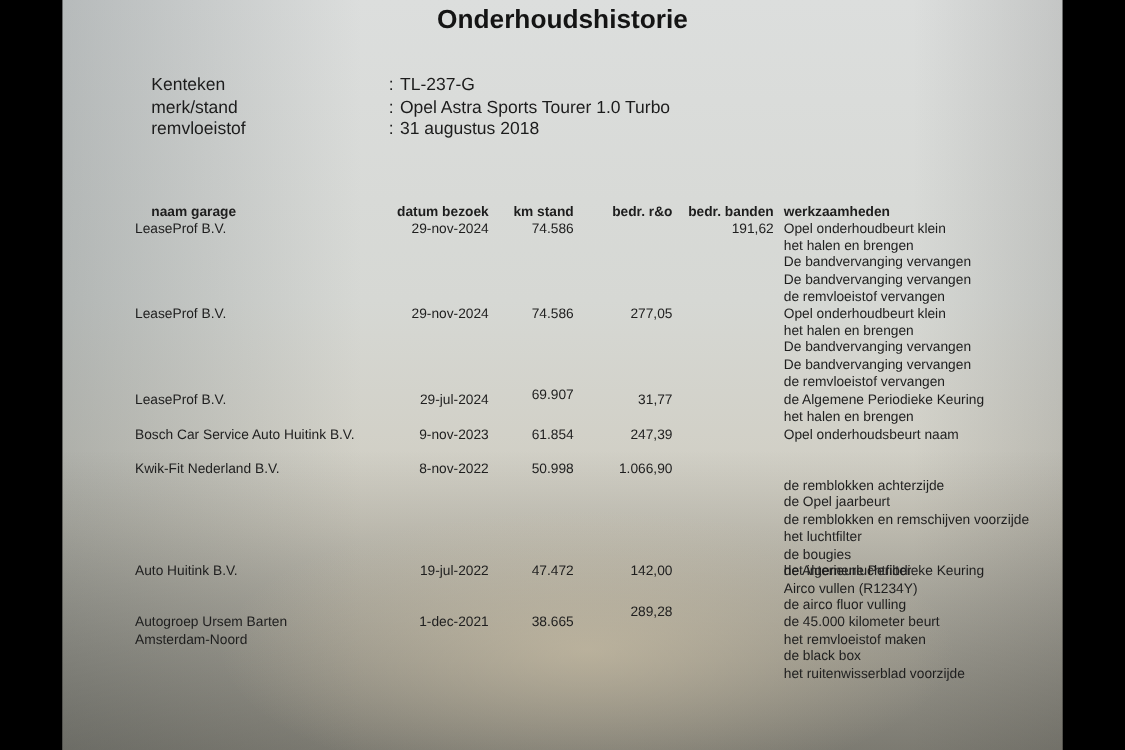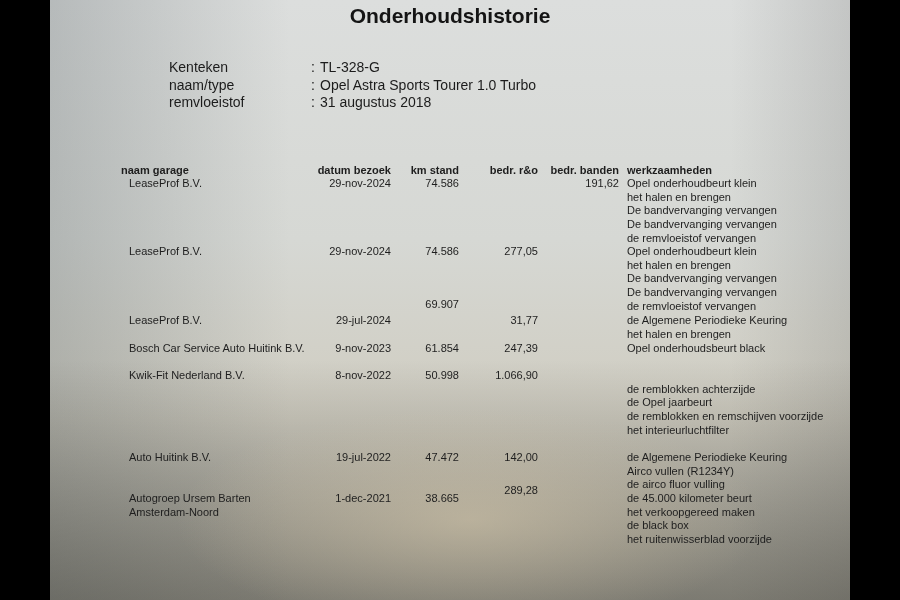--- a/index.html
+++ b/index.html
@@ -16,49 +16,49 @@
         linear-gradient(180deg, rgba(0,0,0,0) 0%, rgba(0,0,0,0) 60%, rgba(60,60,55,0.25) 80%, rgba(50,50,45,0.45) 100%),
         linear-gradient(90deg, rgba(70,80,85,0.25) 0%, rgba(70,80,85,0) 30%, rgba(0,0,0,0) 85%, rgba(60,60,60,0.15) 100%),
         linear-gradient(180deg, #dcdedd 0%, #d6d8d4 40%, #cfccc0 70%, #b9b6aa 100%);
       color: #1a1a1a;
     }
     .title {
       position: absolute; left: 0; width: 800px; top: 4px;
       text-align: center; font-size: 21px; font-weight: bold; color: #141414;
     }
     .info-row { position: absolute; left: 71px; font-size: 14px; height: 17px; line-height: 17px; color: #1c1c1c; }
-    .info-label { position: absolute; left: 0; white-space: nowrap; margin-left: 48px; }
+    .info-label { position: absolute; left: 0; white-space: nowrap; }
     .info-colon { position: absolute; left: 190px; }
     .info-value { position: absolute; left: 199px; white-space: nowrap; }
     .note { position: absolute; left: 71px; top: 129px; font-size: 14px; color: #1c1c1c; white-space: nowrap; }
 
     .table { position: absolute; left: 0; top: 0; width: 800px; font-size: 11px; color: #1e1e1e; }
     .th { position: absolute; top: 163px; font-weight: bold; white-space: nowrap; line-height: 14px; }
     .cell { position: absolute; white-space: nowrap; line-height: 13.7px; }
-    .c-garage { left: 79px; width: 190px; white-space: normal; }
+    .c-garage { left: 58px; width: 190px; white-space: normal; }
     .c-date { right: 459px; text-align: right; }
     .c-km { right: 391px; text-align: right; }
     .c-ro { right: 312px; text-align: right; }
     .c-banden { right: 231px; text-align: left; }
     .c-work { left: 577px; }
     .work-line { display: block; }
   </style>
 </head>
 <body>
 
 <div class="page">
   <div class="title">Onderhoudshistorie</div>
 
   <div class="info-row" style="top:59px">
     <span class="info-label">Kenteken</span>
     <span class="info-colon">:</span>
-    <span class="info-value">TL-328-G</span>
+    <span class="info-value">TL-237-G</span>
   </div>
   <div class="info-row" style="top:77px">
-    <span class="info-label">naam/type</span>
+    <span class="info-label">merk/stand</span>
     <span class="info-colon">:</span>
     <span class="info-value">Opel Astra Sports Tourer 1.0 Turbo</span>
   </div>
   <div class="info-row" style="top:94px">
     <span class="info-label">remvloeistof</span>
     <span class="info-colon">:</span>
     <span class="info-value">31 augustus 2018</span>
   </div>
 
 
@@ -97,51 +97,53 @@
         <span class="work-line">het halen en brengen</span>
         <span class="work-line">De bandvervanging vervangen</span>
         <span class="work-line">De bandvervanging vervangen</span>
         <span class="work-line">de remvloeistof vervangen</span>
       </span>
     </div>
 
     <div>
       <span class="cell c-garage" style="top:314px">LeaseProf B.V.</span>
       <span class="cell c-date" style="top:314px">29-jul-2024</span>
-      <span class="cell c-km" style="top:298px">69.907</span>
+      <span class="cell c-km" style="top:310px">69.907</span>
       <span class="cell c-ro" style="top:314px">31,77</span>
       <span class="cell c-banden" style="top:314px">&nbsp;</span>
       <span class="cell c-work" style="top:314px">
         <span class="work-line">de Algemene Periodieke Keuring</span>
         <span class="work-line">het halen en brengen</span>
       </span>
     </div>
 
     <div>
       <span class="cell c-garage" style="top:342px">Bosch Car Service Auto Huitink B.V.</span>
       <span class="cell c-date" style="top:342px">9-nov-2023</span>
       <span class="cell c-km" style="top:342px">61.854</span>
       <span class="cell c-ro" style="top:342px">247,39</span>
       <span class="cell c-banden" style="top:342px">&nbsp;</span>
       <span class="cell c-work" style="top:342px">
-        <span class="work-line">Opel onderhoudsbeurt black</span>
+        <span class="work-line">Opel onderhoudsbeurt naam</span>
       </span>
     </div>
 
     <div>
       <span class="cell c-garage" style="top:369px">Kwik-Fit Nederland B.V.</span>
       <span class="cell c-date" style="top:369px">8-nov-2022</span>
       <span class="cell c-km" style="top:369px">50.998</span>
       <span class="cell c-ro" style="top:369px">1.066,90</span>
       <span class="cell c-banden" style="top:369px">&nbsp;</span>
       <span class="cell c-work" style="top:369px">
         <span class="work-line">&nbsp;</span>
         <span class="work-line">de remblokken achterzijde</span>
         <span class="work-line">de Opel jaarbeurt</span>
         <span class="work-line">de remblokken en remschijven voorzijde</span>
+        <span class="work-line">het luchtfilter</span>
+        <span class="work-line">de bougies</span>
         <span class="work-line">het interieurluchtfilter</span>
       </span>
     </div>
 
     <div>
       <span class="cell c-garage" style="top:451px">Auto Huitink B.V.</span>
       <span class="cell c-date" style="top:451px">19-jul-2022</span>
       <span class="cell c-km" style="top:451px">47.472</span>
       <span class="cell c-ro" style="top:451px">142,00</span>
       <span class="cell c-banden" style="top:451px">&nbsp;</span>
@@ -153,19 +155,19 @@
     </div>
 
     <div>
       <span class="cell c-garage" style="top:492px; width:170px">Autogroep Ursem Barten Amsterdam-Noord</span>
       <span class="cell c-date" style="top:492px">1-dec-2021</span>
       <span class="cell c-km" style="top:492px">38.665</span>
       <span class="cell c-ro" style="top:484px">289,28</span>
       <span class="cell c-banden" style="top:492px">&nbsp;</span>
       <span class="cell c-work" style="top:492px">
         <span class="work-line">de 45.000 kilometer beurt</span>
-        <span class="work-line">het verkoopgereed maken</span>
+        <span class="work-line">het remvloeistof maken</span>
         <span class="work-line">de black box</span>
         <span class="work-line">het ruitenwisserblad voorzijde</span>
       </span>
     </div>
   </div>
 </div>
 
 </body></html>

